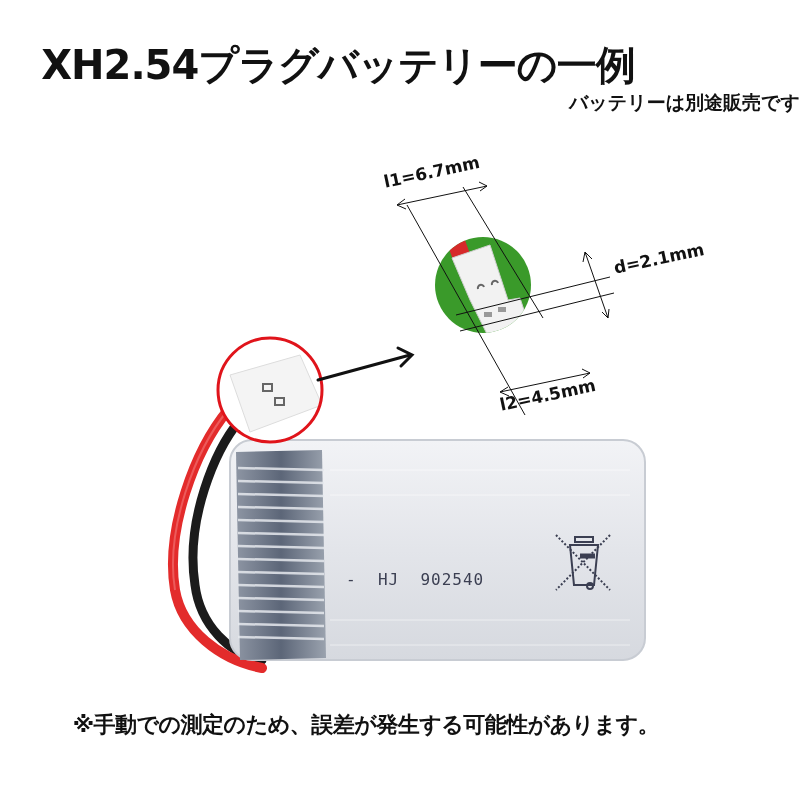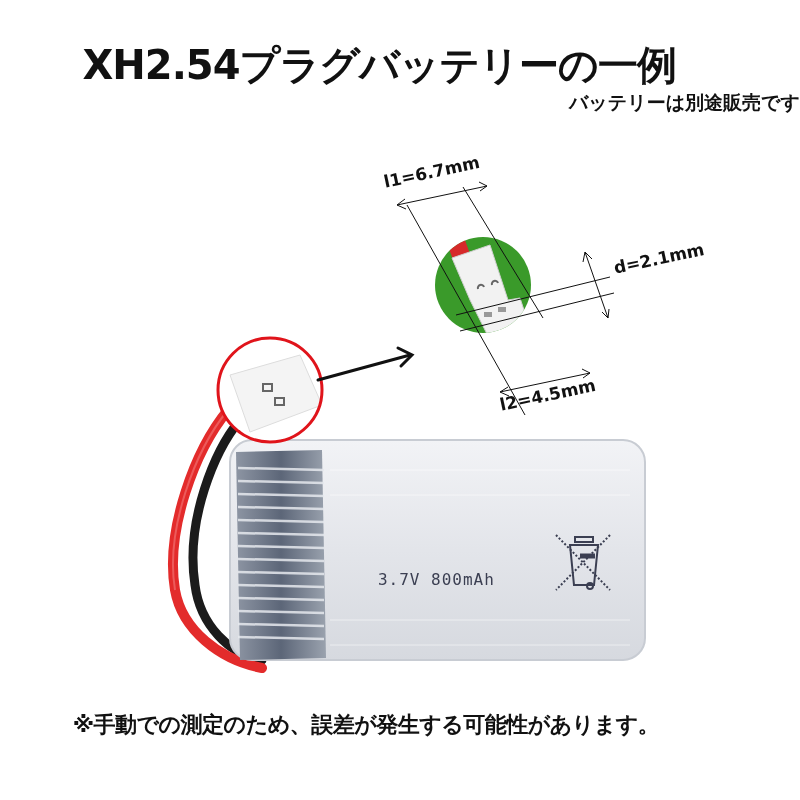--- a/index.html
+++ b/index.html
@@ -1,18 +1,18 @@
 <!DOCTYPE html>
 <html><head>
 <meta charset="utf-8">
 <style>
   html, body { margin: 0; padding: 0; }
   body { width: 800px; height: 800px; background: #ffffff; position: relative; overflow: hidden; font-family: "DejaVu Sans", sans-serif; }
   .abs { position: absolute; }
-  .title { left: 0; width: 676px; top: 38px; text-align: right; font-size: 40px; font-weight: bold; color: #111; letter-spacing: -1px; }
+  .title { left: 0; width: 676px; top: 38px; text-align: center; font-size: 40px; font-weight: bold; color: #111; letter-spacing: -1px; }
   .subtitle { left: 0; width: 800px; top: 90px; text-align: right; font-size: 19px; font-weight: bold; color: #111; }
   .footnote { left: 0; width: 732px; top: 710px; text-align: center; font-size: 22px; font-weight: bold; color: #111; letter-spacing: -0.5px; }
   .dim { font-family: "DejaVu Sans", sans-serif; font-weight: bold; color: #111; font-size: 17px; transform-origin: left center; white-space: nowrap; }
   .label { font-family: "DejaVu Sans Mono", monospace; color: #3b3f52; font-size: 16px; line-height: 19px; white-space: pre; letter-spacing: 1px; }
   svg { position: absolute; left: 0; top: 0; }
 </style>
 </head>
 <body>
 
 <div class="abs title">XH2.54プラグバッテリーの一例</div>
@@ -128,16 +128,16 @@
     <polyline points="508,387 500,392 509,396"></polyline>
     <polyline points="582,369 590,373 583,378"></polyline>
   </g>
 </svg>
 
 <div class="abs dim" style="left:384px; top:172px; transform:rotate(-12deg);">l1=6.7mm</div>
 <div class="abs dim" style="left:614px; top:258px; transform:rotate(-12deg);">d=2.1mm</div>
 <div class="abs dim" style="left:500px; top:395px; transform:rotate(-12deg);">l2=4.5mm</div>
 
 <div class="abs label" style="left:346px; top:532px;">
-  <div>   3.7V 800mAh</div>
+  <div>-  HJ  902540</div>
 </div>
 
 <div class="abs footnote">※手動での測定のため、誤差が発生する可能性があります。</div>
 
 </body></html>

